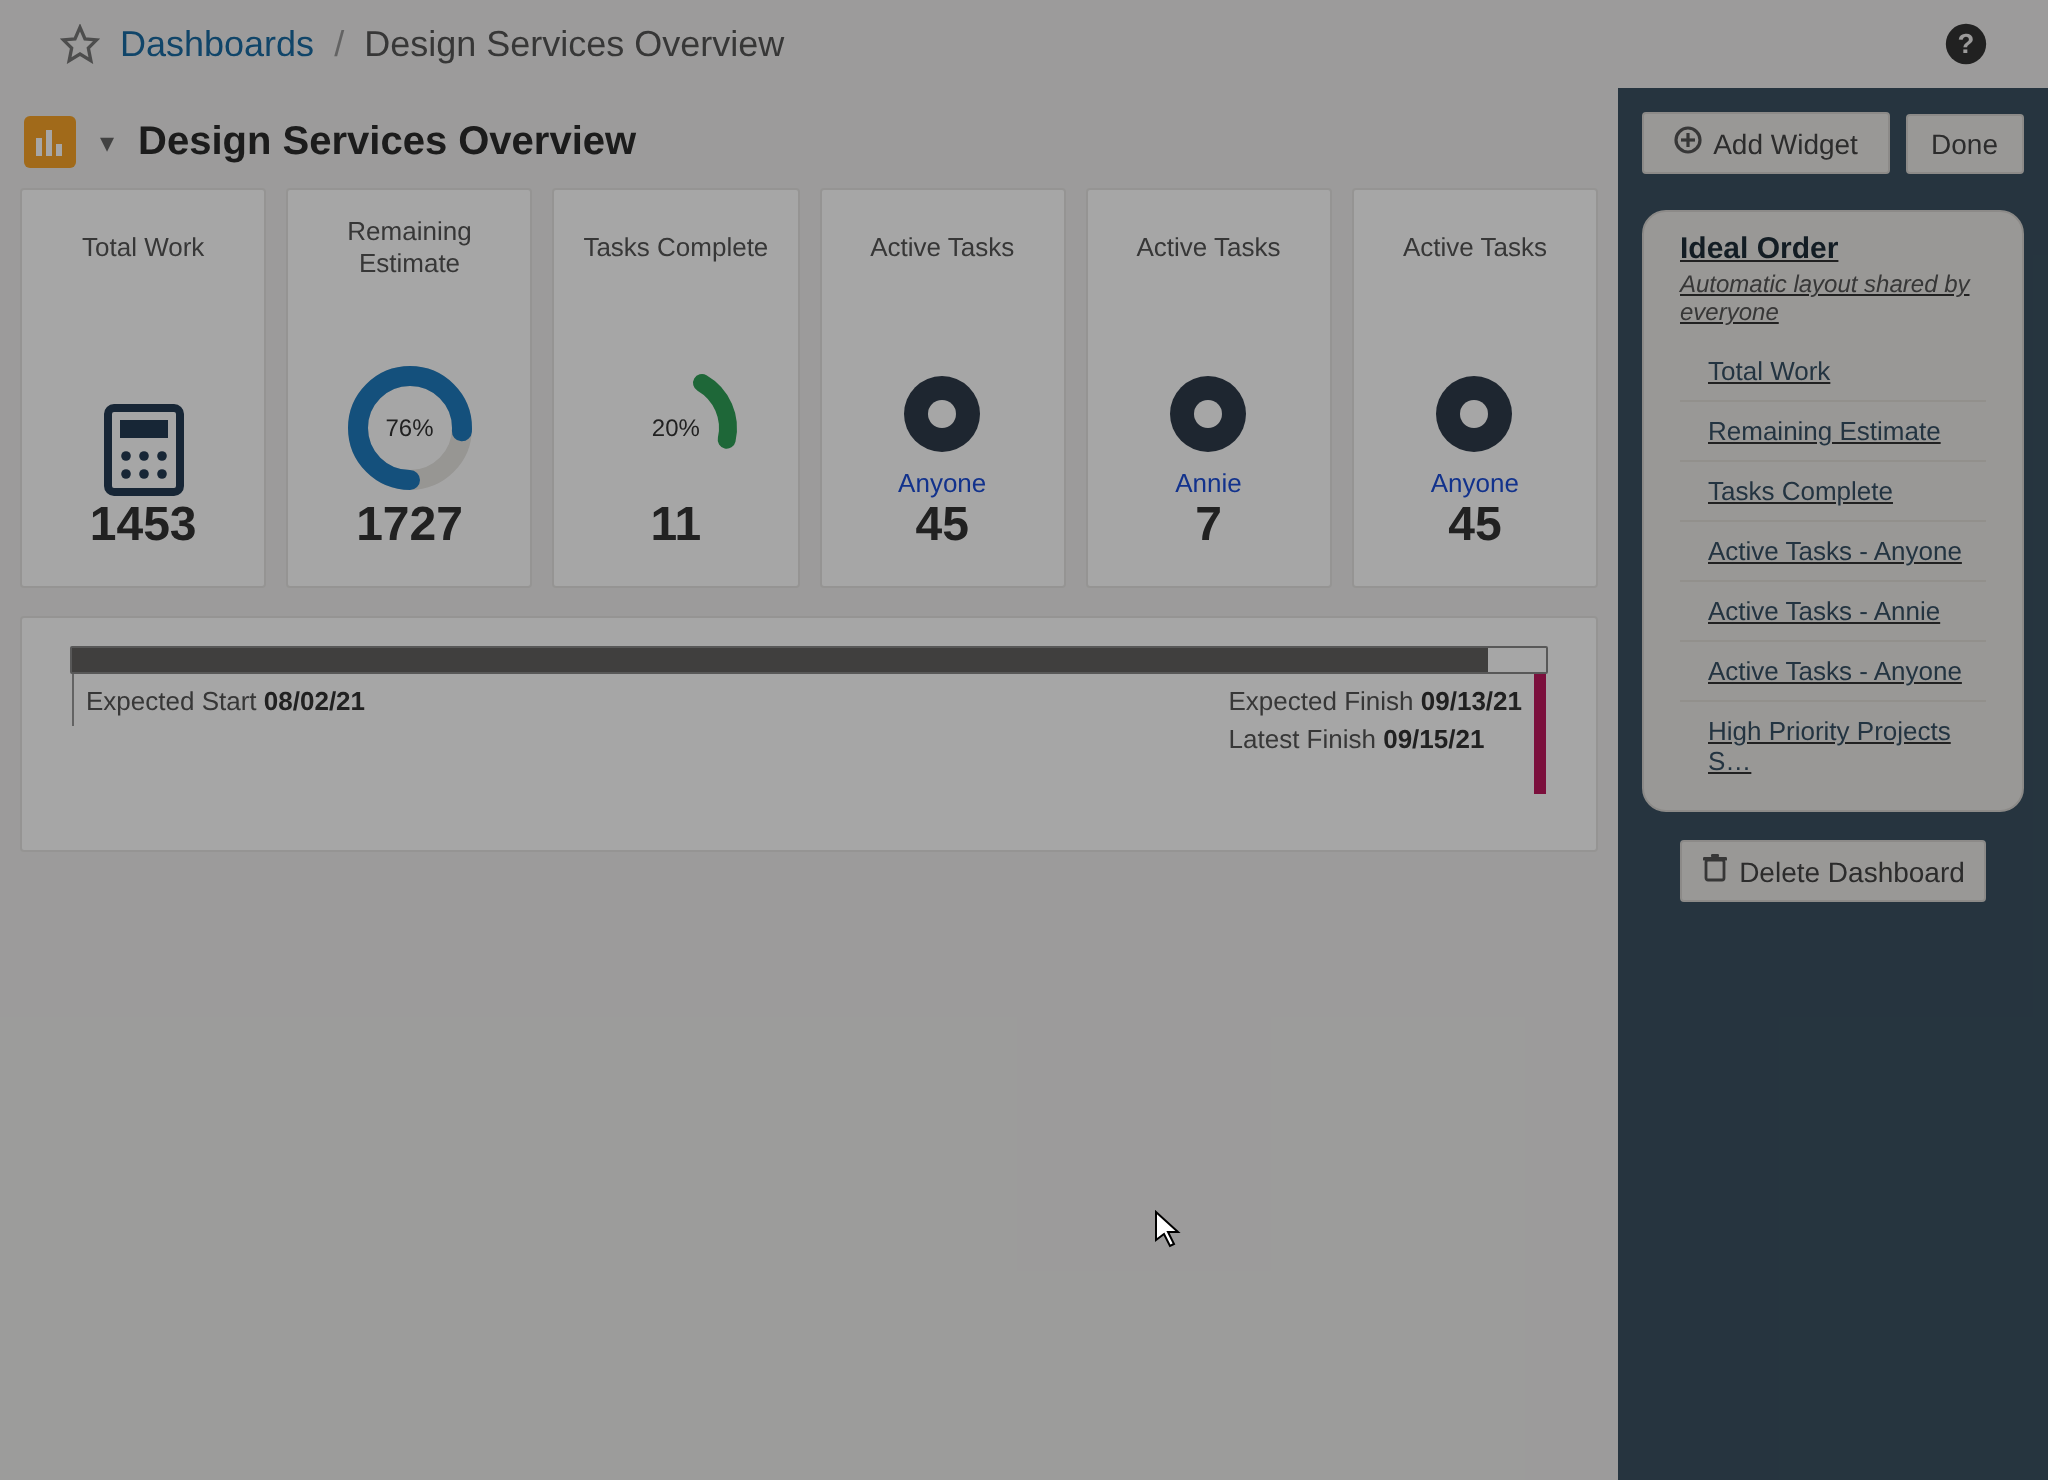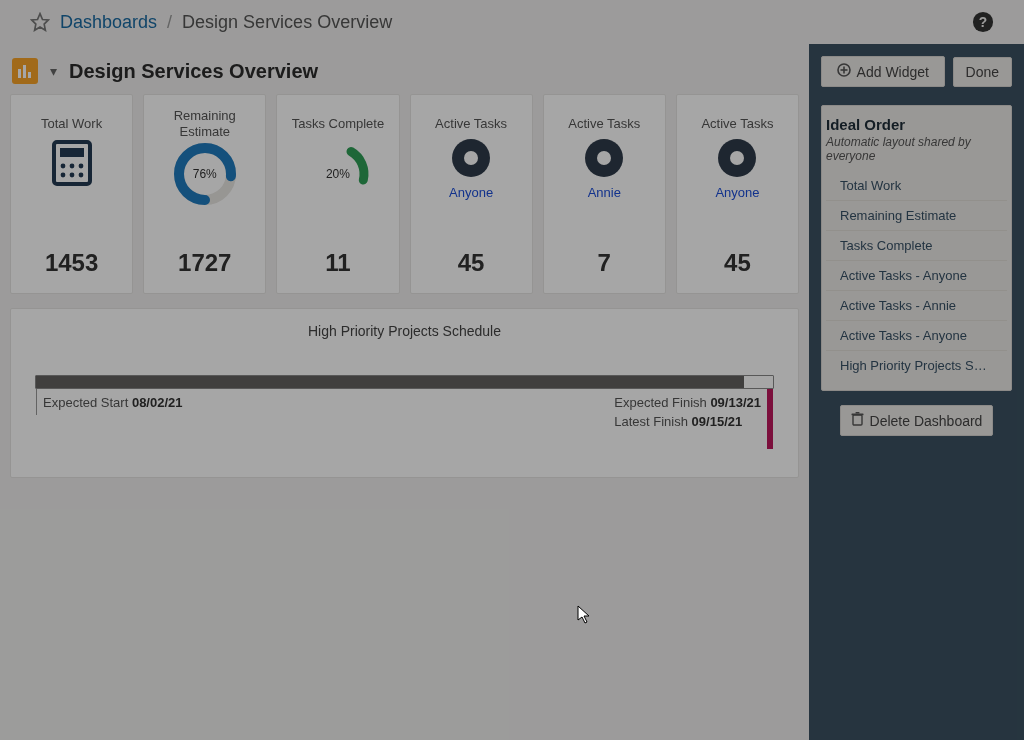--- a/index.html
+++ b/index.html
@@ -43,21 +43,21 @@
   .cards-row {
     display:flex; gap:10px; padding:0 10px;
   }
   .card {
     flex:1; background:#fff; border:1px solid #e5e4e2; border-radius:2px;
     height:200px; display:flex; flex-direction:column; align-items:center;
     justify-content:space-between; padding:14px 8px 10px;
     min-width:0;
   }
   .card-title { font-size:13px; color:#555; text-align:center; line-height:1.2; height:30px; display:flex;align-items:center;justify-content:center;}
-  .card-body { flex:1; display:flex; flex-direction:column; align-items:center; justify-content:flex-start; gap:8px; width:100%; }
+  .card-body { flex:1; display:flex; flex-direction:column; align-items:center; justify-content:flex-end; gap:8px; width:100%; }
   .card-value { font-size:24px; font-weight:600; color:#333; padding-bottom:6px;}
   .subtext { font-size:13px; color:#1d4ed8; }
 
   .calc-icon svg { display:block; }
 
   .donut-wrap { position:relative; width:70px; height:70px; }
   .donut-label { position:absolute; inset:0; display:flex;align-items:center;justify-content:center; font-size:12px; color:#333; }
 
   .avatar-ring {
     width:38px; height:38px; border-radius:50%;
@@ -107,22 +107,22 @@
   .btn {
     background:#eceae7; color:#444; border:1px solid #d7d5d1; border-radius:2px;
     font-size:14px; padding:6px 10px; cursor:pointer;
     display:inline-flex; align-items:center; gap:6px;
   }
   .btn.wide{flex:1; justify-content:center;}
   .btn.small{padding:6px 12px;align-items:flex-end;}
   .panel-top-row .btn.wide{flex:1;}
   .panel-top-row .btn.small{flex:0 0 auto;}
   .ideal-box {
-    background:#eceae7; border-radius:2px; border:1px solid #d7d5d1;
-    padding:10px 4px; font-size:13px;
+    background:#eceae7; border-radius:12px; border:1px solid #d7d5d1;
+    padding:10px 18px; font-size:13px;text-decoration:underline;
   }
   .ideal-title{ font-weight:700; color:#1e2d38; font-size:15px;}
   .ideal-sub{ font-style:italic; font-size:12px; color:#555; margin:2px 0 8px;}
   .ideal-list { display:flex; flex-direction:column; }
   .ideal-item {
     padding:7px 2px 7px 14px; color:#375065; font-size:13px;
     border-top:1px solid #e0ddd8; cursor:grab;
   }
   .ideal-item:first-child{border-top:0;}
   .delete-row { display:flex; }
@@ -250,21 +250,20 @@
             <div class="hole"></div>
           </div>
         <div class="subtext">Anyone</div>
       </div>
       <div class="card-value">45</div>
     </div>
 
   </div>
 
   <div class="schedule-card">
-    <div class="schedule-title">High Priority Projects Schedule</div>
     <div class="timeline-bar">
       <div class="timeline-fill"></div>
     </div>
     <div class="tick-col">
       <div class="tick-left">
         <span>Expected Start</span>
         <span class="tick-date">08/02/21</span>
       </div>
       <div class="tick-right">
         <div>

